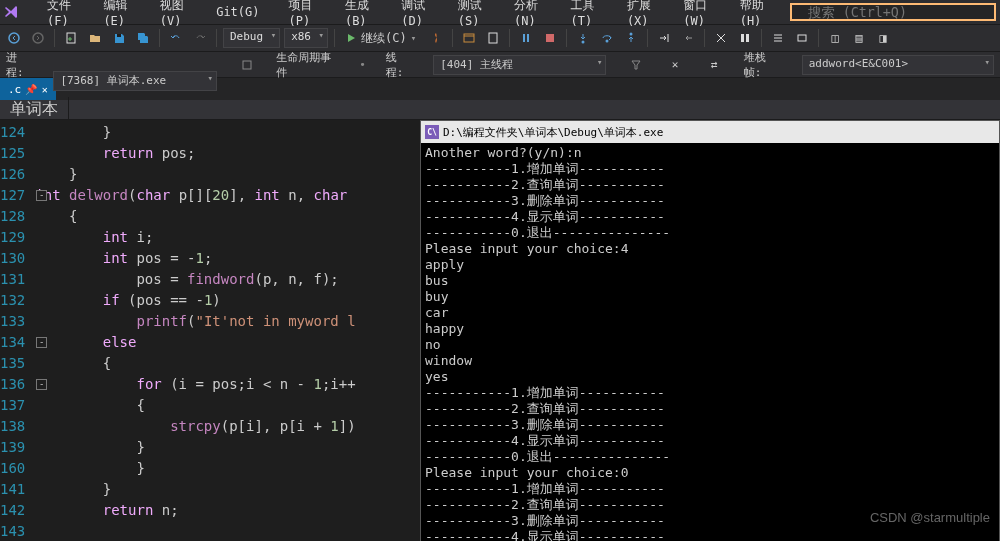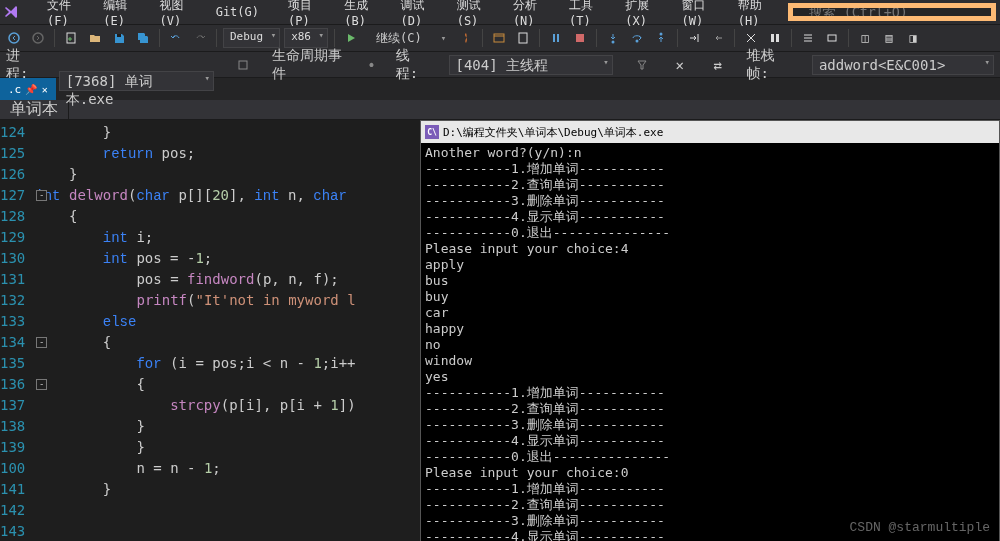--- a/index.html
+++ b/index.html
@@ -1,52 +1,52 @@
 <!DOCTYPE html>
 <html><head>
 <meta charset="utf-8">
 <style>
 * { margin:0; padding:0; box-sizing:border-box; font-family:"Microsoft YaHei",Consolas,monospace; }
 body { width:1000px; height:541px; background:#1e1e1e; color:#ccc; overflow:hidden; font-size:12px; position:relative; }
 .menubar { height:24px; background:#2d2d30; display:flex; align-items:center; padding:0 4px; gap:17px; }
 .menubar .mlogo { width:16px; height:16px; margin-right:6px; display:flex; align-items:center; justify-content:center; }
 .menubar .mitem { padding:2px 6px; color:#ddd; cursor:pointer; }
-.searchbox { margin-left:auto; background:#252526; border:5px solid #fdba74; padding:1px 16px; color:#888; width:208px; height:18px; }
+.searchbox { margin-left:auto; background:#252526; border:2px solid #fdba74; padding:1px 16px; color:#888; width:208px; height:18px; }
 .toolbar { height:28px; background:#2d2d30; border-top:1px solid #1b1b1c; border-bottom:1px solid #1b1b1c; display:flex; align-items:center; padding:12px 4px; gap:4px; }
 .tbtn { width:20px; height:20px; display:flex; align-items:center; justify-content:center; color:#ccc; cursor:pointer; border-radius:2px; }
 .tsep { width:1px; height:18px; background:#444; margin:0 2px; }
 .tdrop { background:#333337; border:1px solid #434346; padding:1px 16px 1px 6px; color:#ddd; height:20px; font-size:11px; position:relative; cursor:pointer; }
 .tdrop::after { content:"▾"; position:absolute; right:3px; top:1px; font-size:9px; color:#999; }
-.processbar { height:26px; background:#2d2d30; display:flex; align-items:center; padding:0 6px; gap:20px; color:#ccc; font-size:14px; border-bottom:1px solid #1b1b1c; }
+.processbar { height:26px; background:#2d2d30; display:flex; align-items:center; padding:0 6px; gap:20px; color:#ccc; font-size:11px; border-bottom:1px solid #1b1b1c; }
 .procdrop { background:#333337; border:1px solid #434346; padding:1px 16px 1px 6px; height:20px; position:relative; cursor:pointer; }
 .procdrop::after { content:"▾"; position:absolute; right:3px; top:1px; font-size:9px; color:#999; }
 .tabbar { height:22px; background:#252526; display:flex; align-items:flex-end; }
 .ftab { height:22px; background:#0e639c; color:#fff; padding:3px 8px; font-size:11px; display:flex; align-items:center; gap:4px; cursor:pointer; }
 .ftab .pin { font-size:10px; }
 .ftab .close { font-size:10px; }
 .second-tabbar { height:20px; background:#333337; color:#ccc; font-size:16px; display:flex; align-items:center; border-bottom:1px solid #1b1b1c; }
 .stab { padding:2px 10px; border-right:1px solid #1b1b1c; cursor:pointer; }
 .editor-area { position:relative; height:421px; display:flex; }
 .editor-left { width:356px; display:flex; background:#1e1e1e; overflow:hidden; }
 .gutter { width:64px; background:#1e1e1e; text-align:right; padding-right:8px; padding-top:2px; }
 .ln { height:21px; line-height:21px; font-size:14px; color:#2b91af; font-family:Consolas,monospace; }
 .foldcol { width:16px; padding-top:2px; position:relative; }
 .fold { width:11px; height:11px; border:1px solid #777; background:#1e1e1e; color:#ccc; font-size:9px; line-height:9px; text-align:center; position:absolute; left:1px; cursor:pointer; }
 .changebar { width:4px; background:#557733; margin-right:2px; }
 .code { flex:1; padding-top:2px; font-family:Consolas,monospace; font-size:14px; }
 .cline { height:21px; line-height:21px; white-space:pre; }
-.kw { color:#3b82f6;font-family:Liberation Mono, monospace; }
+.kw { color:#f0abfc; }
 .fn { color:#c586c0; }
 .num { color:#b5cea8; }
 .str { color:#ce9178; }
 .console { position:absolute; left:420px; top:0; width:580px; height:441px; background:#000; border:1px solid #555; }
 .console-title { height:22px; background:#e8e8e8; color:#000; display:flex; align-items:center; padding:0 4px; gap:4px; font-size:11px; }
 .console-icon { width:14px; height:14px; background:#7b5cb8; display:flex; align-items:center; justify-content:center; color:#fff; font-size:8px; font-weight:bold; }
 .console-body { padding:2px 4px; font-family:"SimSun",monospace; font-size:13px; line-height:16px; color:#ccc; white-space:pre; }
-.watermark { position:absolute; right:10px; bottom:6px; color:#b8b8b8; font-size:13px; opacity:.55; font-family:Liberation Mono, monospace; }
+.watermark { position:absolute; right:10px; bottom:16px; color:#b8b8b8; font-size:13px; opacity:.55; font-family:Liberation Sans, sans-serif; }
 svg { display:block; }
 </style>
 </head>
 <body>
 
 <div class="menubar">
   <span class="mlogo">
     <svg width="14" height="14" viewBox="0 0 14 14">
         <path d="M1 3 L5 7 L1 11 L2 12 L7 8 L12 13 L13 12 L13 2 L12 1 L7 6 L2 2 Z" fill="#b179f1"></path>
       </svg>
@@ -111,21 +111,21 @@
     </span>
   <span class="tbtn">
       <svg width="12" height="12">
         <path d="M9 6 C9 3 4 3 3 6 M9 6 L11 4 M9 6 L7 4" stroke="#666" fill="none"></path>
       </svg>
     </span>
   <span class="tsep"></span>
   <span class="tdrop">Debug</span>
   <span class="tdrop">x86</span>
   <span class="tsep"></span>
-  <span class="tbtn" style="width:auto;padding:0 6px;gap:19px;">
+  <span class="tbtn" style="width:auto;padding:0 6px;gap:4px;">
       <svg width="10" height="10">
         <path d="M1 1 L8 5 L1 9 Z" fill="#6bb96b"></path>
       </svg>
       <span>继续(C)</span>
       <span style="font-size:9px;color:#999;">▾</span>
     </span>
   <span class="tbtn">
       <svg width="12" height="12">
         <path d="M6 1 C3 4 9 5 6 11 C4 8 8 6 6 1" fill="#e37933"></path>
       </svg>
@@ -262,50 +262,51 @@
         <div class="ln">130</div>
         <div class="ln">131</div>
         <div class="ln">132</div>
         <div class="ln">133</div>
         <div class="ln">134</div>
         <div class="ln">135</div>
         <div class="ln">136</div>
         <div class="ln">137</div>
         <div class="ln">138</div>
         <div class="ln">139</div>
-        <div class="ln">100</div>
+        <div class="ln">160</div>
         <div class="ln">141</div>
         <div class="ln">142</div>
         <div class="ln">143</div>
       </div>
     <div class="changebar"></div>
     <div class="foldcol" id="foldcol">
         <div class="fold" style="top: 70px;">-</div>
         <div class="fold" style="top: 217px;">-</div>
         <div class="fold" style="top: 259px;">-</div>
       </div>
     <div class="code" id="code">
         <div class="cline">        }</div>
         <div class="cline">        <span class="kw">return</span> pos;</div>
         <div class="cline">    }</div>
         <div class="cline"><span class="kw">int</span> <span class="fn">delword</span>(<span class="kw">char</span> p[][<span class="num">20</span>], <span class="kw">int</span> n, <span class="kw">char</span></div>
         <div class="cline">    {</div>
         <div class="cline">        <span class="kw">int</span> i;</div>
         <div class="cline">        <span class="kw">int</span> pos = -<span class="num">1</span>;</div>
         <div class="cline">            pos = <span class="fn">findword</span>(p, n, f);</div>
+        <div class="cline">        <span class="kw">if</span> (pos == -<span class="num">1</span>)</div>
         <div class="cline">            <span class="fn">printf</span>(<span class="str">"It'not in myword list</span></div>
         <div class="cline">        <span class="kw">else</span></div>
         <div class="cline">        {</div>
         <div class="cline">            <span class="kw">for</span> (i = pos;i &lt; n - <span class="num">1</span>;i++)</div>
         <div class="cline">            {</div>
         <div class="cline">                <span class="fn">strcpy</span>(p[i], p[i + <span class="num">1</span>]);</div>
         <div class="cline">            }</div>
         <div class="cline">            }</div>
-        <div class="cline">            n = n - <span class="num">1</span>;</div>
         <div class="cline">        }</div>
+        <div class="cline">        <span class="kw">return</span> n;</div>
       </div>
   </div>
 
   <div class="console">
     <div class="console-title">
       <span class="console-icon">C\</span>
       <span>D:\编程文件夹\单词本\Debug\单词本.exe</span>
     </div>
     <div class="console-body" id="console-body">Another word?(y/n):n
 -----------1.增加单词-----------

